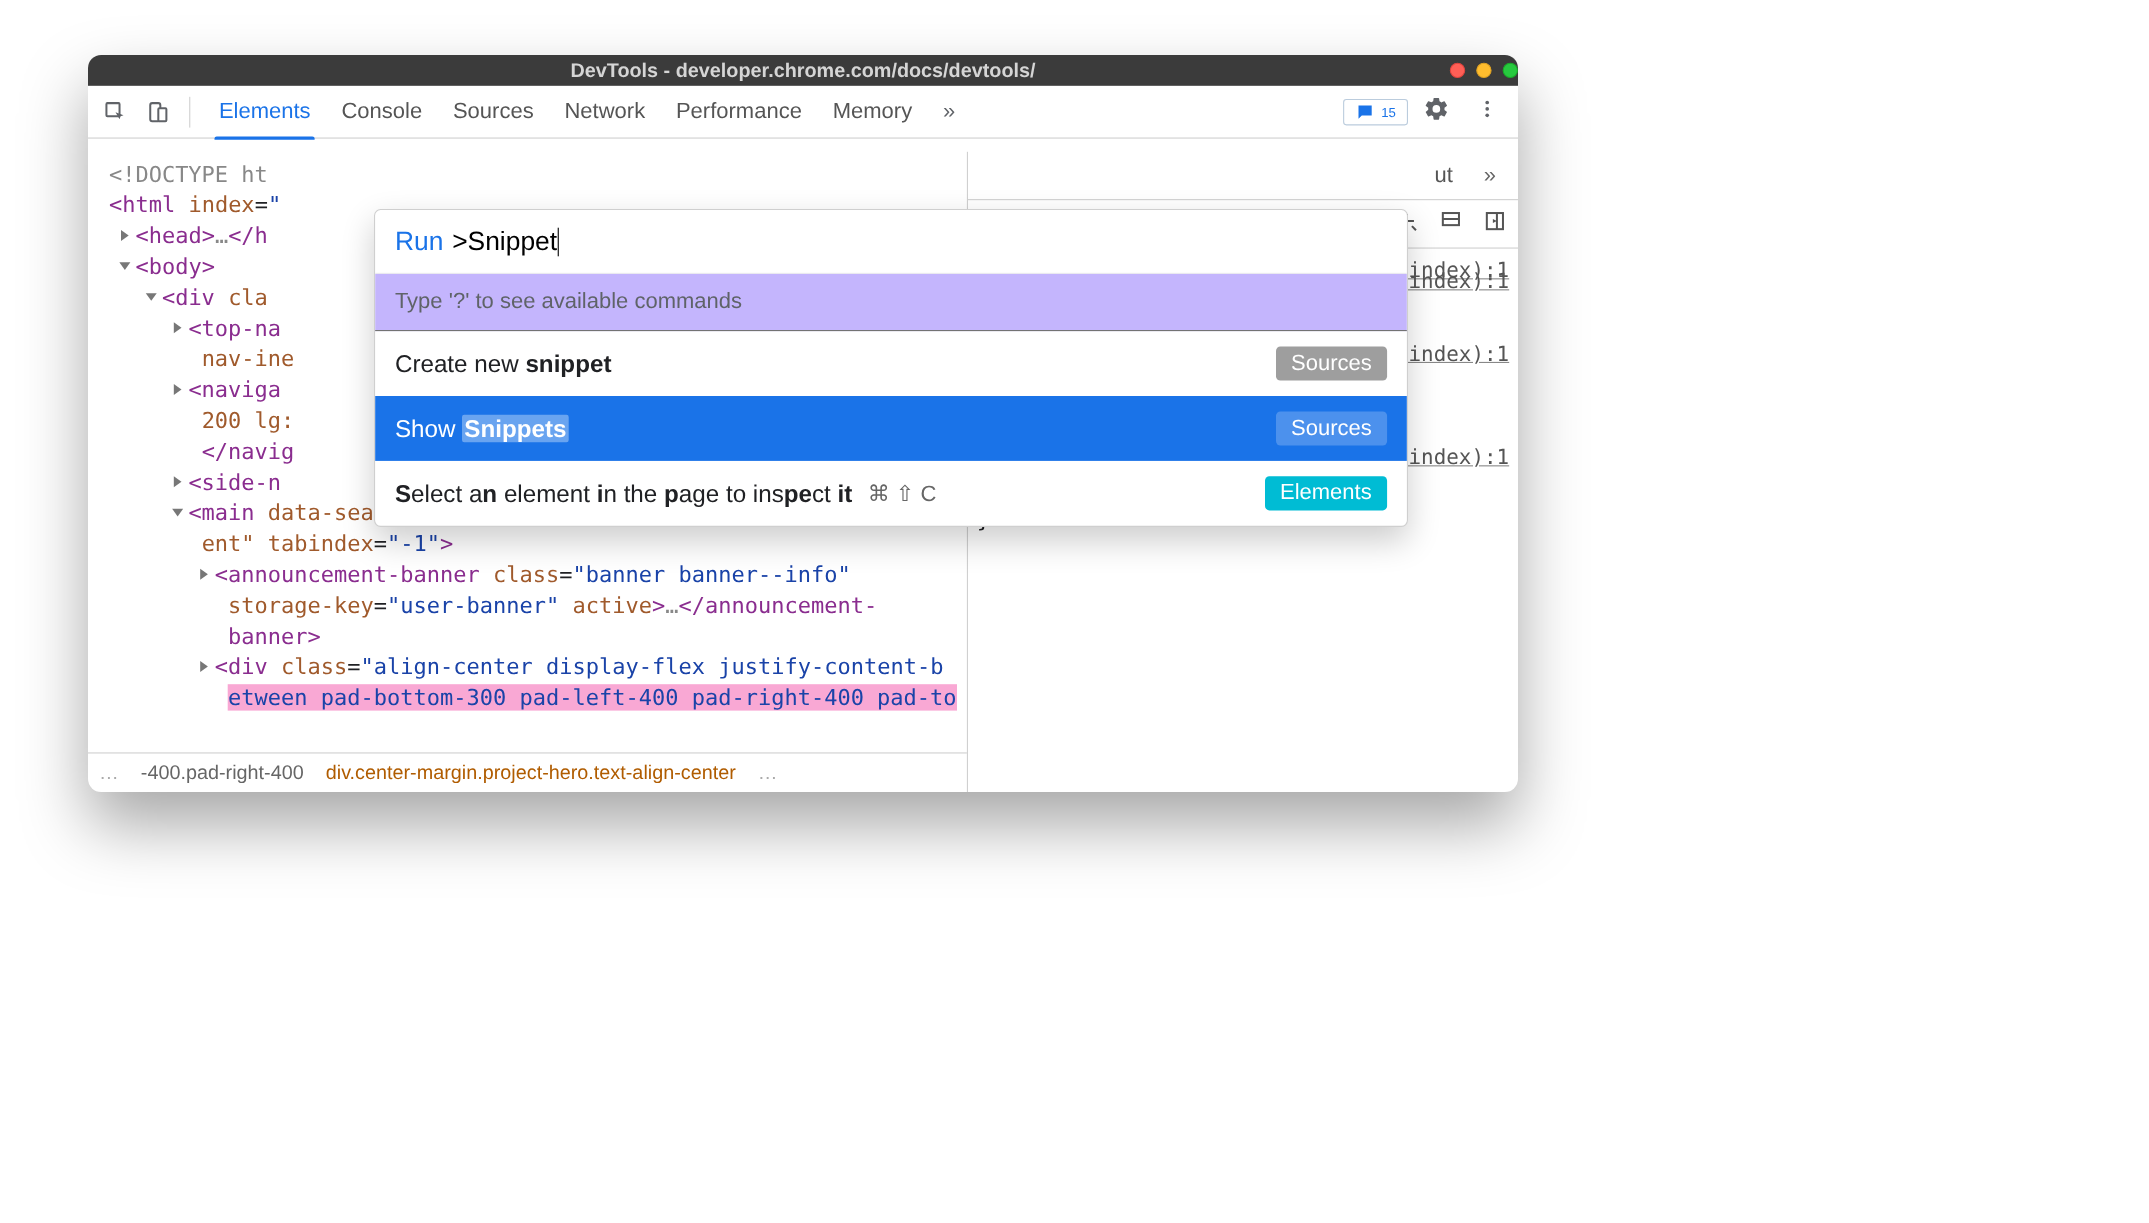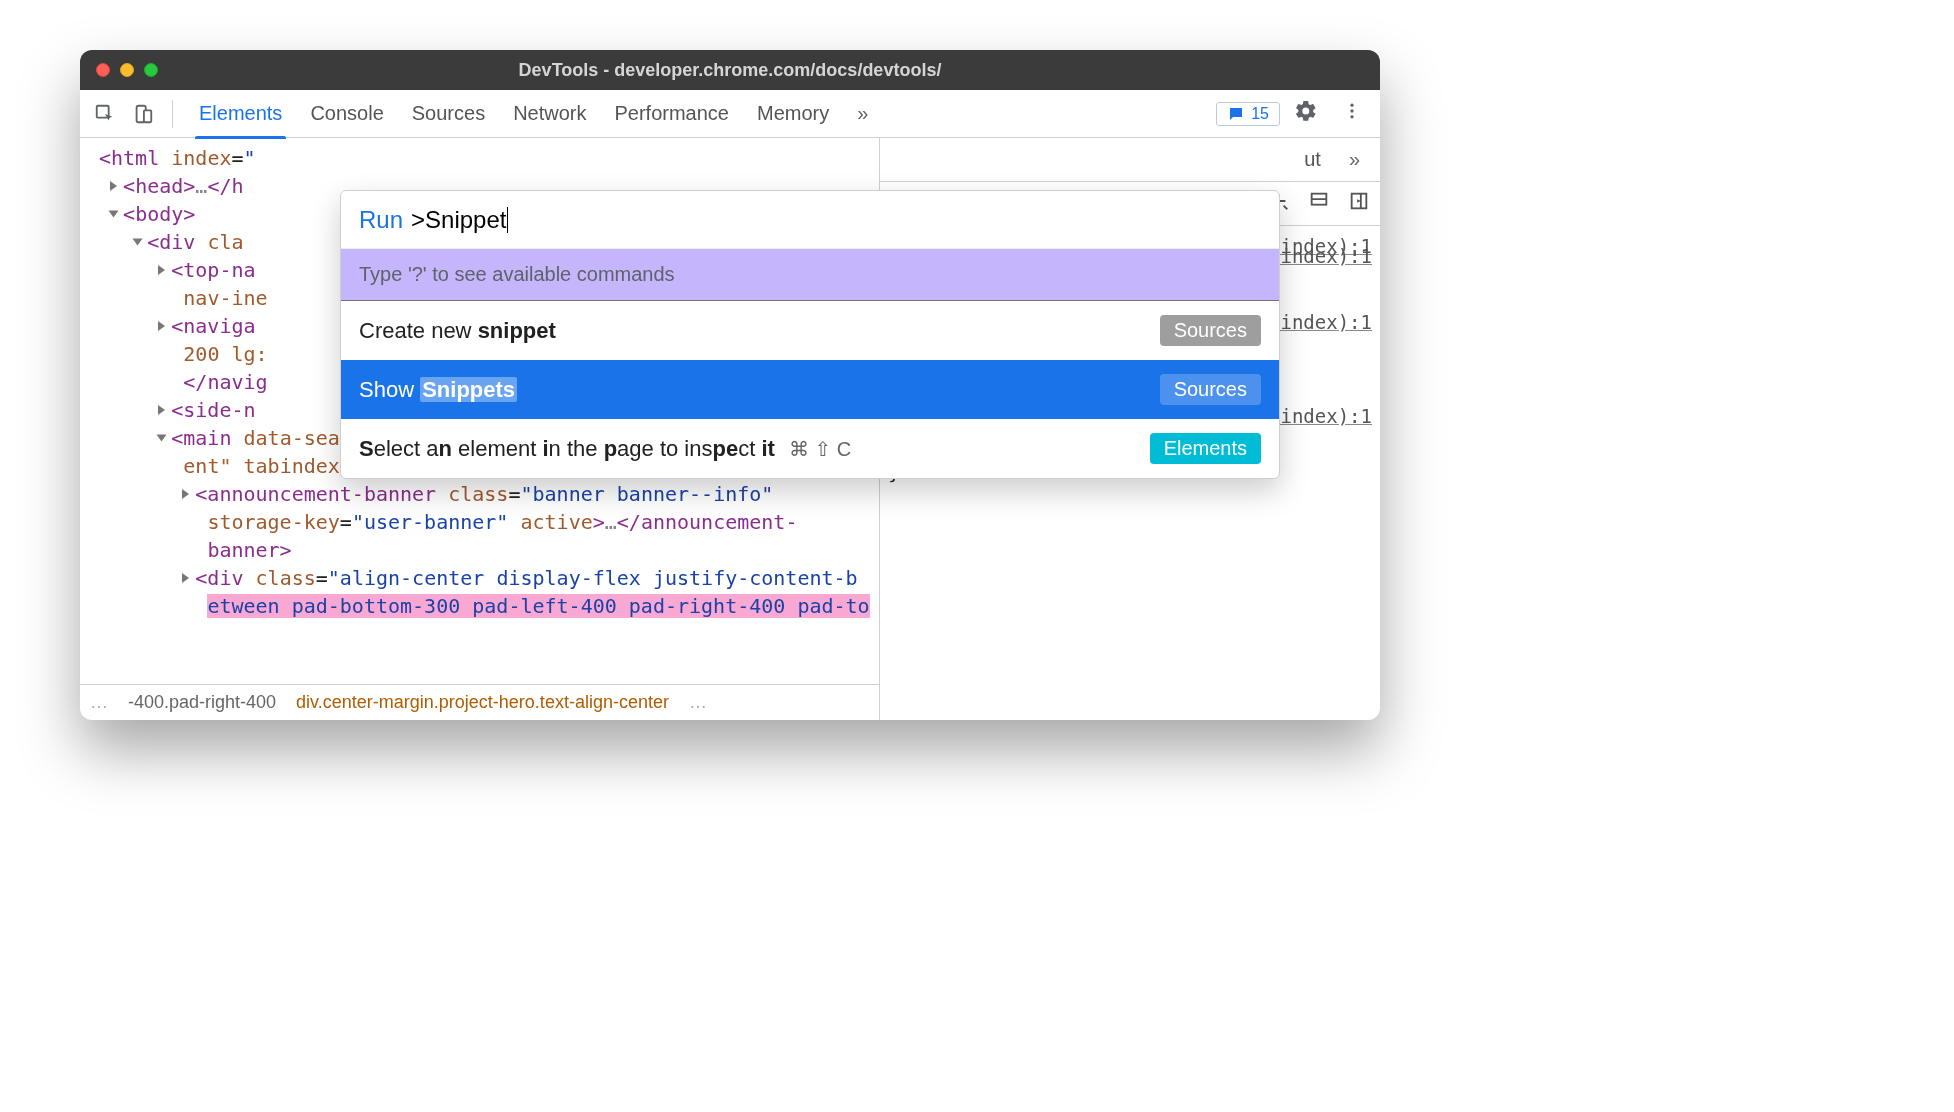--- a/index.html
+++ b/index.html
@@ -6,38 +6,38 @@
   html, body { width: 100%; height: 100%; background: #fff; }
   body { font-family: -apple-system, "Helvetica Neue", Arial, sans-serif; font-size: 20px; color: #202124; }
 
   .window {
     position: absolute; left: 80px; top: 50px; width: 1300px; height: 670px;
     border-radius: 12px; overflow: hidden; background: #fff;
     box-shadow: 0 30px 60px rgba(0,0,0,0.35);
   }
 
   
-  .titlebar { height: 40px; background: #3b3b3b; display: flex; align-items: center; position: relative; }
+  .titlebar { height: 28px; background: #3b3b3b; display: flex; align-items: center; position: relative; justify-content: flex-end; }
   .traffic { display: flex; gap: 10px; margin-left: 16px; }
   .dot { width: 14px; height: 14px; border-radius: 50%; }
   .dot.red { background: #ff5f56; border: 1px solid #e0443e; }
   .dot.yellow { background: #ffbd2e; border: 1px solid #dea123; }
   .dot.green { background: #27c93f; border: 1px solid #1aab29; }
   .titletext { position: absolute; left: 0; right: 0; text-align: center; color: #d5d5d5; font-weight: 600; font-size: 18px; pointer-events: none; }
 
   
   .tabbar { height: 48px; border-bottom: 1px solid #d0d0d0; display: flex; align-items: center; padding: 0 8px; gap: 4px; }
   .toolicon { width: 34px; height: 34px; display: flex; align-items: center; justify-content: center; border: 1px solid transparent; border-radius: 2px; color: #606368; }
   .toolicon svg { stroke: currentColor; fill: none; }
   .tabsep { width: 1px; height: 28px; background: #d0d0d0; margin: 0 8px; }
   .tab { padding: 0 14px; height: 48px; display: flex; align-items: center; color: #555; font-size: 20px; }
   .tab.active { color: #1a73e8; position: relative; }
   .tab.active::after { content:""; position:absolute; left:10px; right:10px; bottom:-1px; height:3px; background:#1a73e8; border-radius:2px 2px 0 0;}
   .spacer { flex: 1; }
-  .badge-issues { display:flex; align-items:center; gap:6px; border:1px solid #bcd; border-radius:3px; padding:2px 10px; color:#1a73e8; font-size:16px; }
+  .badge-issues { display:flex; align-items:center; gap:6px; border:1px solid #bcd; border-radius:3px; padding:2px 10px; color:#1a73e8; font-size:12px; }
   .moreicon { color:#606368; padding:0 10px; }
 
   
   .mainarea { position: absolute; top: 88px; bottom: 0; left: 0; right: 0; display: flex; }
   .left { width: 800px; border-right: 1px solid #d0d0d0; display:flex; flex-direction:column; }
   .right { flex: 1; display:flex; flex-direction:column; }
 
   
   .dom { flex: 1; padding: 6px 0 0 6px; font-family: ui-monospace, Menlo, Consolas, monospace; font-size: 20px; line-height: 28px; overflow: hidden; }
   .dom .ln { white-space: pre; }
@@ -144,20 +144,21 @@
           <circle cx="12" cy="12" r="2"></circle>
           <circle cx="12" cy="19" r="2"></circle>
         </svg>
     </div>
   </div>
 
   <div class="mainarea">
 
     <div class="left">
       <div class="dom" id="dom-host">
+          <div class="ln"><span style="display:inline-block;width:13px"></span><span class="c-gray">&lt;!DOCTYPE ht</span></div>
           <div class="ln"><span style="display:inline-block;width:13px"></span><span class="c-tag">&lt;html</span> <span class="c-attr">index</span>=<span class="c-str">"</span></div>
           <div class="ln">  <span class="tw"></span><span class="c-tag">&lt;head&gt;</span><span class="c-gray">…</span><span class="c-tag">&lt;/h</span></div>
           <div class="ln">  <span class="tw open"></span><span class="c-tag">&lt;body&gt;</span></div>
           <div class="ln">    <span class="tw open"></span><span class="c-tag">&lt;div</span> <span class="c-attr">cla</span></div>
           <div class="ln">      <span class="tw"></span><span class="c-tag">&lt;top-na</span></div>
           <div class="ln">      <span style="display:inline-block;width:13px"></span> <span class="c-attr">nav-ine</span></div>
           <div class="ln">      <span class="tw"></span><span class="c-tag">&lt;naviga</span></div>
           <div class="ln">      <span style="display:inline-block;width:13px"></span> <span class="c-attr">200 lg:</span></div>
           <div class="ln">      <span style="display:inline-block;width:13px"></span> <span class="c-tag">&lt;/navig</span></div>
           <div class="ln">      <span class="tw"></span><span class="c-tag">&lt;side-n</span></div>

